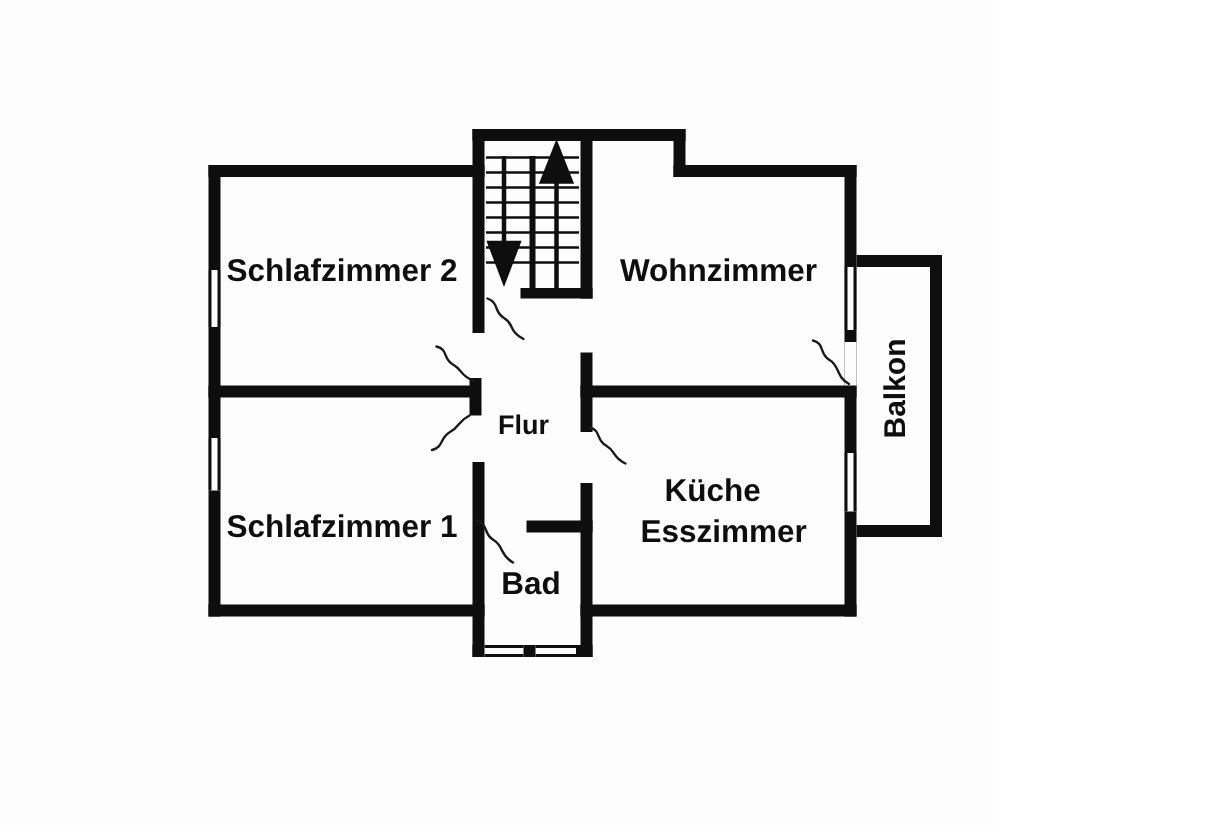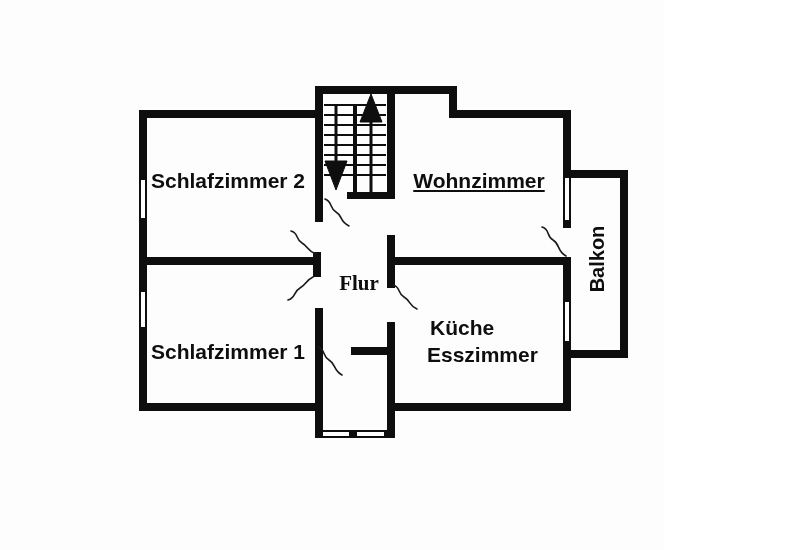--- a/index.html
+++ b/index.html
@@ -83,20 +83,21 @@
       <path d="M325,199 C333,202 329,208 336,212 C343,216 339,221 349,226"></path>
       <path d="M291,231 C299,233 295,239 302,243 C309,247 306,250 316,254"></path>
       <path d="M288,300 C296,298 293,292 300,288 C307,284 305,281 313,277"></path>
       <path d="M318,347 C326,350 322,356 329,360 C336,364 333,370 342,375"></path>
       <path d="M393,285 C401,287 397,293 404,297 C411,301 408,305 417,309"></path>
       <path d="M542,227 C550,229 546,236 553,240 C560,244 557,251 566,256"></path>
     </g>
   </svg>
 
   <div class="lbl ctr" style="left:128px;top:167px;width:200px;height:28px;">Schlafzimmer 2</div>
-  <div class="lbl ctr" style="left:379px;top:167px;width:200px;height:28px;text-decoration:underline;">Wohnzimmer</div>
-  <div class="lbl ctr" style="left:309px;top:269px;width:100px;height:28px;font-size:21px;font-family:Liberation Serif, serif;">Flur</div>
+  <div class="lbl ctr" style="left:379px;top:167px;width:200px;height:28px;">Wohnzimmer</div>
+  <div class="lbl ctr" style="left:299px;top:269px;width:100px;height:28px;font-size:18px;">Flur</div>
   <div class="lbl ctr" style="left:128px;top:338px;width:200px;height:28px;">Schlafzimmer 1</div>
-  <div class="lbl" style="left:430px;top:314px;height:27px;line-height:27px;">Küche</div>
+  <div class="lbl" style="left:443px;top:314px;height:27px;line-height:27px;">Küche</div>
   <div class="lbl" style="left:427px;top:341px;height:27px;line-height:27px;">Esszimmer</div>
+  <div class="lbl ctr" style="left:304px;top:379px;width:100px;height:22px;line-height:22px;">Bad</div>
   <div class="lbl ctr" style="left:542px;top:246px;width:110px;height:26px;font-size:20px;transform:rotate(-90deg);">Balkon</div>
 
 </div>
 
 </body></html>

